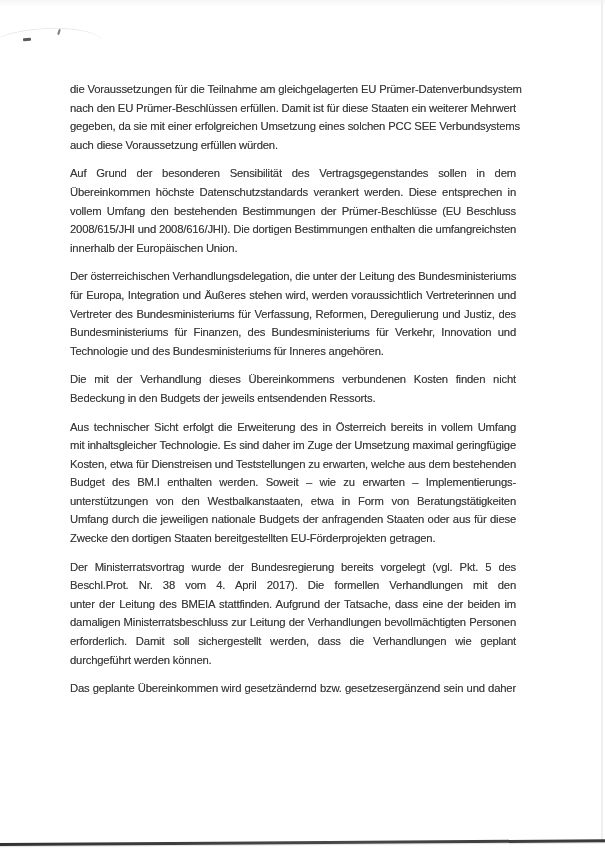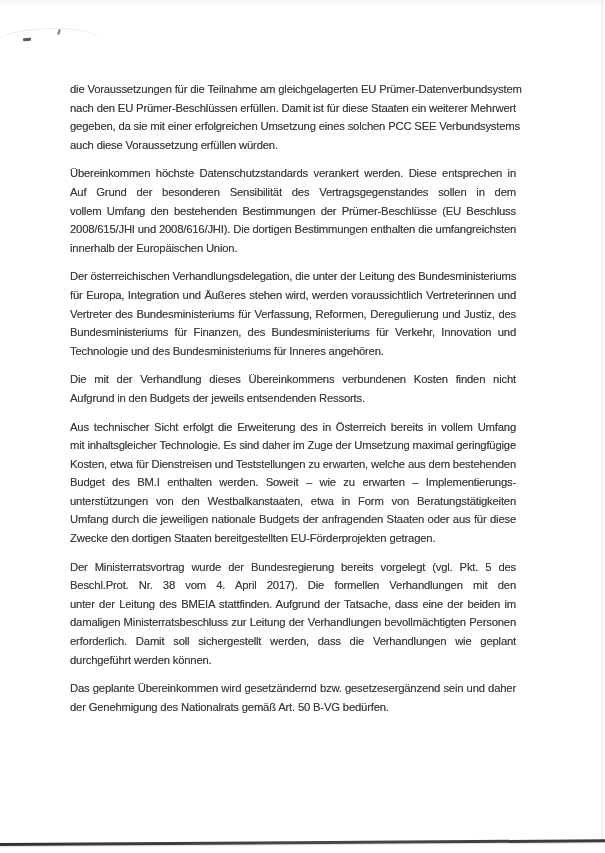--- a/index.html
+++ b/index.html
@@ -101,55 +101,54 @@
   <div class="mark-tick"></div>
 
   <div class="doc-text">
       <div class="para">
         <div class="line">die Voraussetzungen für die Teilnahme am gleichgelagerten EU Prümer-Datenverbundsystem</div>
         <div class="line">nach den EU Prümer-Beschlüssen erfüllen. Damit ist für diese Staaten ein weiterer Mehrwert</div>
         <div class="line">gegeben, da sie mit einer erfolgreichen Umsetzung eines solchen PCC SEE Verbundsystems</div>
         <div class="line last">auch diese Voraussetzung erfüllen würden.</div>
       </div>
       <div class="para">
+        <div class="line">Auf Grund der besonderen Sensibilität des Vertragsgegenstandes sollen in dem</div>
         <div class="line">Übereinkommen höchste Datenschutzstandards verankert werden. Diese entsprechen in</div>
-        <div class="line">Auf Grund der besonderen Sensibilität des Vertragsgegenstandes sollen in dem</div>
         <div class="line">vollem Umfang den bestehenden Bestimmungen der Prümer-Beschlüsse (EU Beschluss</div>
         <div class="line">2008/615/JHI und 2008/616/JHI). Die dortigen Bestimmungen enthalten die umfangreichsten</div>
         <div class="line last">innerhalb der Europäischen Union.</div>
       </div>
       <div class="para">
         <div class="line">Der österreichischen Verhandlungsdelegation, die unter der Leitung des Bundesministeriums</div>
         <div class="line">für Europa, Integration und Äußeres stehen wird, werden voraussichtlich Vertreterinnen und</div>
         <div class="line">Vertreter des Bundesministeriums für Verfassung, Reformen, Deregulierung und Justiz, des</div>
         <div class="line">Bundesministeriums für Finanzen, des Bundesministeriums für Verkehr, Innovation und</div>
         <div class="line last">Technologie und des Bundesministeriums für Inneres angehören.</div>
       </div>
       <div class="para">
         <div class="line">Die mit der Verhandlung dieses Übereinkommens verbundenen Kosten finden nicht</div>
-        <div class="line last">Aufgrund in den Budgets der jeweils entsendenden Ressorts.</div>
+        <div class="line last">Bedeckung in den Budgets der jeweils entsendenden Ressorts.</div>
       </div>
       <div class="para">
         <div class="line">Aus technischer Sicht erfolgt die Erweiterung des in Österreich bereits in vollem Umfang</div>
         <div class="line">mit inhaltsgleicher Technologie. Es sind daher im Zuge der Umsetzung maximal geringfügige</div>
         <div class="line">Kosten, etwa für Dienstreisen und Teststellungen zu erwarten, welche aus dem bestehenden</div>
         <div class="line">Budget des BM.I enthalten werden. Soweit – wie zu erwarten – Implementierungs-</div>
         <div class="line">unterstützungen von den Westbalkanstaaten, etwa in Form von Beratungstätigkeiten</div>
         <div class="line">Umfang durch die jeweiligen nationale Budgets der anfragenden Staaten oder aus für diese</div>
         <div class="line last">Zwecke den dortigen Staaten bereitgestellten EU-Förderprojekten getragen.</div>
       </div>
       <div class="para">
         <div class="line">Der Ministerratsvortrag wurde der Bundesregierung bereits vorgelegt (vgl. Pkt. 5 des</div>
         <div class="line">Beschl.Prot. Nr. 38 vom 4. April 2017). Die formellen Verhandlungen mit den</div>
         <div class="line">unter der Leitung des BMEIA stattfinden. Aufgrund der Tatsache, dass eine der beiden im</div>
         <div class="line">damaligen Ministerratsbeschluss zur Leitung der Verhandlungen bevollmächtigten Personen</div>
         <div class="line">erforderlich. Damit soll sichergestellt werden, dass die Verhandlungen wie geplant</div>
         <div class="line last">durchgeführt werden können.</div>
       </div>
       <div class="para">
         <div class="line">Das geplante Übereinkommen wird gesetzändernd bzw. gesetzesergänzend sein und daher</div>
-        <div class="line last">der Genehmigung des Nationalrats gemäß Art. 50 B-VG bedürfen.</div>
       </div>
     </div>
 
   <div class="right-edge-line"></div>
   <div class="bottom-edge-line"></div>
 </div>
 
 </body></html>

